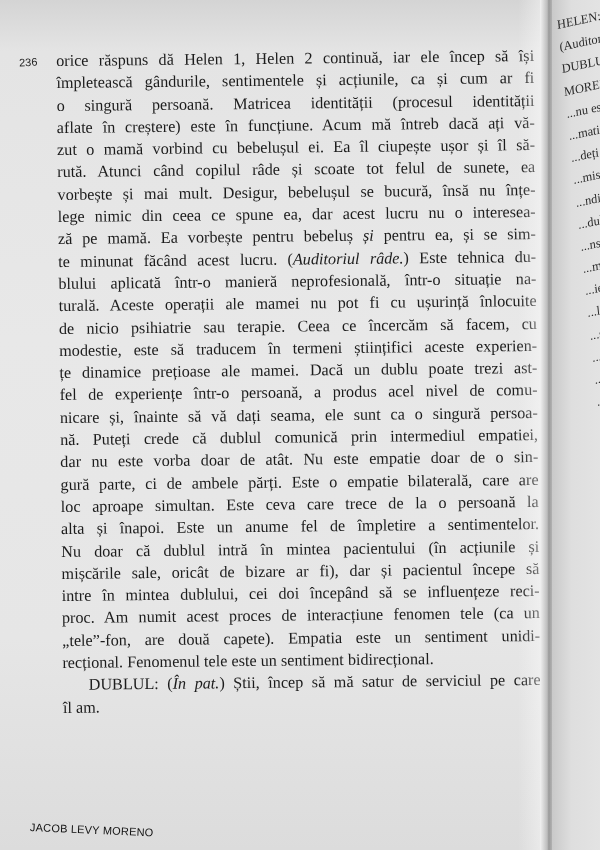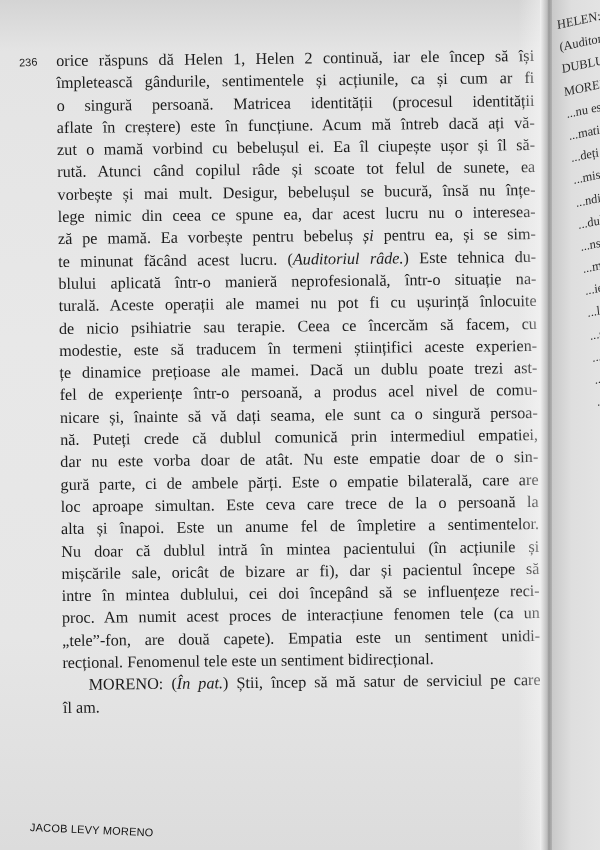--- a/index.html
+++ b/index.html
@@ -141,21 +141,21 @@
       <span class="line">dar nu este vorba doar de atât. Nu este empatie doar de o sin-</span>
       <span class="line">gură parte, ci de ambele părți. Este o empatie bilaterală, care are</span>
       <span class="line">loc aproape simultan. Este ceva care trece de la o persoană la</span>
       <span class="line">alta și înapoi. Este un anume fel de împletire a sentimentelor.</span>
       <span class="line">Nu doar că dublul intră în mintea pacientului (în acțiunile și</span>
       <span class="line">mișcările sale, oricât de bizare ar fi), dar și pacientul începe să</span>
       <span class="line">intre în mintea dublului, cei doi începând să se influențeze reci-</span>
       <span class="line">proc. Am numit acest proces de interacțiune fenomen tele (ca un</span>
       <span class="line">„tele”-fon, are două capete). Empatia este un sentiment unidi-</span>
       <span class="line last">recțional. Fenomenul tele este un sentiment bidirecțional.</span>
-      <span class="line indent"><span>MORENO: (</span><em>În pat.</em><span>) Știi, încep să mă satur de serviciul pe care</span></span>
+      <span class="line indent"><span>DUBLUL: (</span><em>În pat.</em><span>) Știi, încep să mă satur de serviciul pe care</span></span>
       <span class="line last">îl am.</span>
     </div>
 
   <div class="footer">JACOB LEVY MORENO</div>
 </div>
 
 <div class="gutter"></div>
 
 <div class="next-page">
   <div class="side-text" id="side-text">

